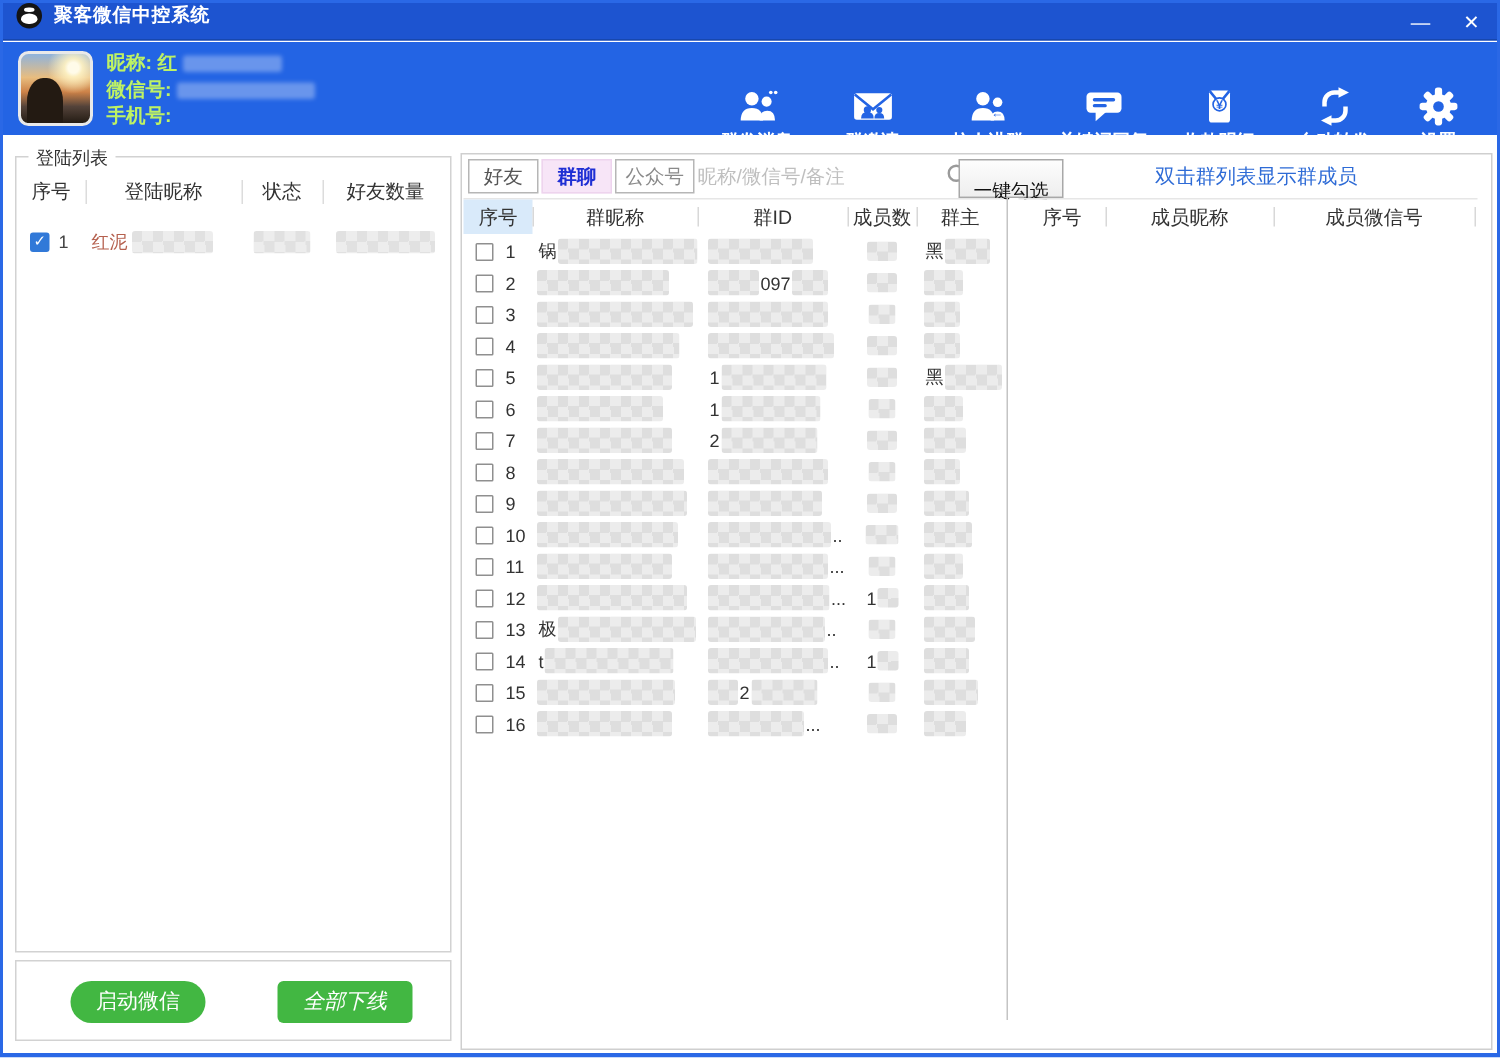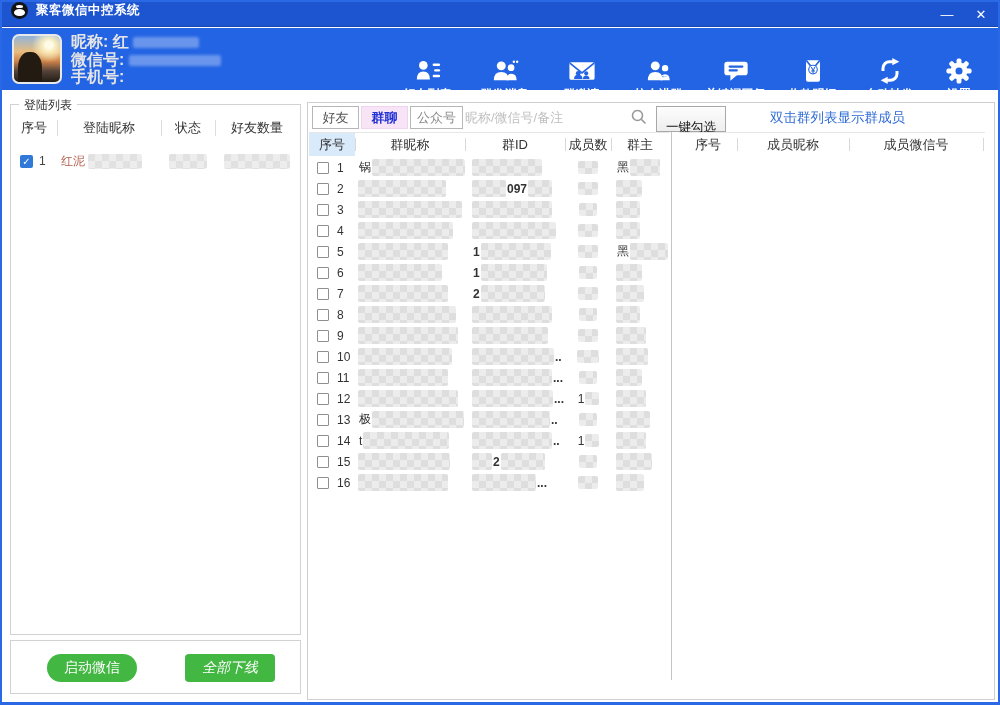--- a/index.html
+++ b/index.html
@@ -24,21 +24,21 @@
 
   
   .header { position:absolute; top:26px; left:0; right:0; height:62px; background:#2364e4; }
   .avatar { position:absolute; left:10px; top:6px; width:50px; height:50px; border-radius:7px;
             border:2px solid #e9e9e9; overflow:hidden;
             background:
               radial-gradient(circle at 76% 20%, #fffbe9 0 7%, rgba(255,243,196,.9) 12%, rgba(255,206,130,0) 34%),
               linear-gradient(180deg,#8fb3dc 0%,#e8bd7f 34%,#cd8248 55%,#54433a 76%,#241c14 100%); }
   .avatar::after { content:''; position:absolute; left:4px; bottom:-4px; width:24px; height:34px;
             background:#231a12; border-radius:45% 45% 0 0; }
-  .user-info { position:absolute; left:69px; top:5px; color:#e5e5e5; font-size:16px;
+  .user-info { position:absolute; left:69px; top:5px; color:#bef264; font-size:13px;
                line-height:17.5px; font-weight:bold; }
   .bluechip { display:inline-block; height:11px; border-radius:2px; vertical-align:middle;
               background:rgba(255,255,255,.32); filter:blur(1.5px); }
 
   
   .toolbar { position:absolute; right:8px; top:29px; display:flex; align-items:flex-start; }
   .tool-item { width:77px; display:flex; flex-direction:column; align-items:center; cursor:pointer; }
   .tool-item:last-child { width:62px; }
   .tool-item svg { display:block; }
   .tool-label { color:#fff; font-size:12px; font-weight:bold; margin-top:1px; white-space:nowrap; }
@@ -77,21 +77,21 @@
   .tabs-row { position:absolute; top:3px; left:4px; display:flex; height:23px; }
   .tab { min-width:47px; padding:0 6px; height:23px; border:1px solid #b6b6b6; background:#fff;
          font-size:13px; color:#555; display:flex; align-items:center; justify-content:center;
          margin-right:2px; cursor:pointer; }
   .tab.active { background:#f7e5f7; border-color:#eed4ee; color:#1f2fd4; font-weight:bold; }
   .tab.dim { color:#8a8a8a; }
   .search-input { position:absolute; left:157px; top:4px; width:162px; height:21px; border:none;
                   outline:none; font-size:13px; color:#333; }
   .search-input::placeholder { color:#bfbfbf; }
   .search-ico { position:absolute; left:322px; top:5px; }
-  .select-all { position:absolute; left:348px; top:3px; height:23px; padding:12px 9px; font-size:12.5px;
+  .select-all { position:absolute; left:331px; top:3px; height:23px; padding:12px 9px; font-size:12.5px;
                 color:#111; background:linear-gradient(#fdfdfd,#eeeeee); border:1px solid #a8a8a8;
                 cursor:pointer; }
   .hint-link { position:absolute; left:462px; top:6px; font-size:13.5px; color:#2e6bd6; }
 
   .gt-head { position:absolute; top:29px; left:1px; display:flex; height:24px; align-items:center;
              font-size:13px; color:#333; border-top:1px solid #e6e6e6; }
   .hd-cell { text-align:center; position:relative; height:100%; line-height:23px; }
   .hd-cell + .hd-cell::before, .hd-tick::before { content:''; position:absolute; left:0; top:5px;
              bottom:5px; width:1px; background:#d8d8d8; }
   .c-chk  { width:46px; } .c-name { width:110px; } .c-id { width:100px; }
@@ -102,21 +102,21 @@
              font-size:13px; color:#333; border-top:1px solid #e6e6e6; }
   .c-rnum { width:58px; } .c-rname { width:112px; } .c-rwid { width:134px; }
 
   .grows { position:absolute; top:54px; left:1px; width:362px; }
   .grow { display:flex; align-items:center; height:21px; font-size:12px; color:#333; }
   .cell { display:flex; align-items:center; height:100%; }
   .grow .c-chk { padding-left:8px; }
   .cb-empty { width:12px; height:12px; border:1px solid #8f8f8f; background:#fff; border-radius:1px;
               flex:0 0 auto; margin-right:7px; cursor:pointer; }
   .grow .c-name { padding-left:3px; }
-  .grow .c-id { padding-left:7px;font-weight:bold; }
+  .grow .c-id { padding-left:7px; }
   .grow .c-cnt { justify-content:center; }
   .grow .c-owner { padding-left:5px; }
   .frag { margin:0 1px; white-space:nowrap; }
 </style>
 </head>
 <body>
 
 <div class="window">
 
   <div class="titlebar">
@@ -133,31 +133,20 @@
     <div class="user-info">
       <div><span>昵称:</span>
         <span>红</span>
         <span class="bluechip" style="width:66px"></span></div>
       <div><span>微信号:</span>
         <span class="bluechip" style="width:92px"></span></div>
       <div><span>手机号:</span></div>
     </div>
 
     <div class="toolbar">
-      <div class="tool-item active">
-        <svg width="28" height="28" viewBox="0 0 30 30">
-          <circle cx="10" cy="9" r="4.6" fill="#fff"></circle>
-          <path d="M3 24 q0 -8.5 7 -8.5 q7 0 7 8.5 z" fill="#fff"></path>
-          <rect x="20" y="7" width="8" height="2.6" rx="1.3" fill="#fff"></rect>
-          <rect x="21.5" y="13" width="6.5" height="2.6" rx="1.3" fill="#fff"></rect>
-          <rect x="20" y="19" width="8" height="2.6" rx="1.3" fill="#fff"></rect>
-        </svg>
-        <span class="tool-label">好友列表</span>
-        <span class="under"></span>
-      </div>
       <div class="tool-item">
         <svg width="28" height="28" viewBox="0 0 30 30">
           <circle cx="11" cy="9.5" r="4.8" fill="#fff"></circle>
           <path d="M3 25 q0 -9 8 -9 q8 0 8 9 z" fill="#fff"></path>
           <circle cx="21.5" cy="11.5" r="3.6" fill="#fff"></circle>
           <path d="M16.5 25 q0 -7 5.5 -7 q5.5 0 5.5 7 z" fill="#fff"></path>
           <circle cx="24.5" cy="5" r="1.3" fill="#fff"></circle>
             <circle cx="28" cy="5" r="1.3" fill="#fff"></circle>
         </svg>
         <span class="tool-label">群发消息</span>

